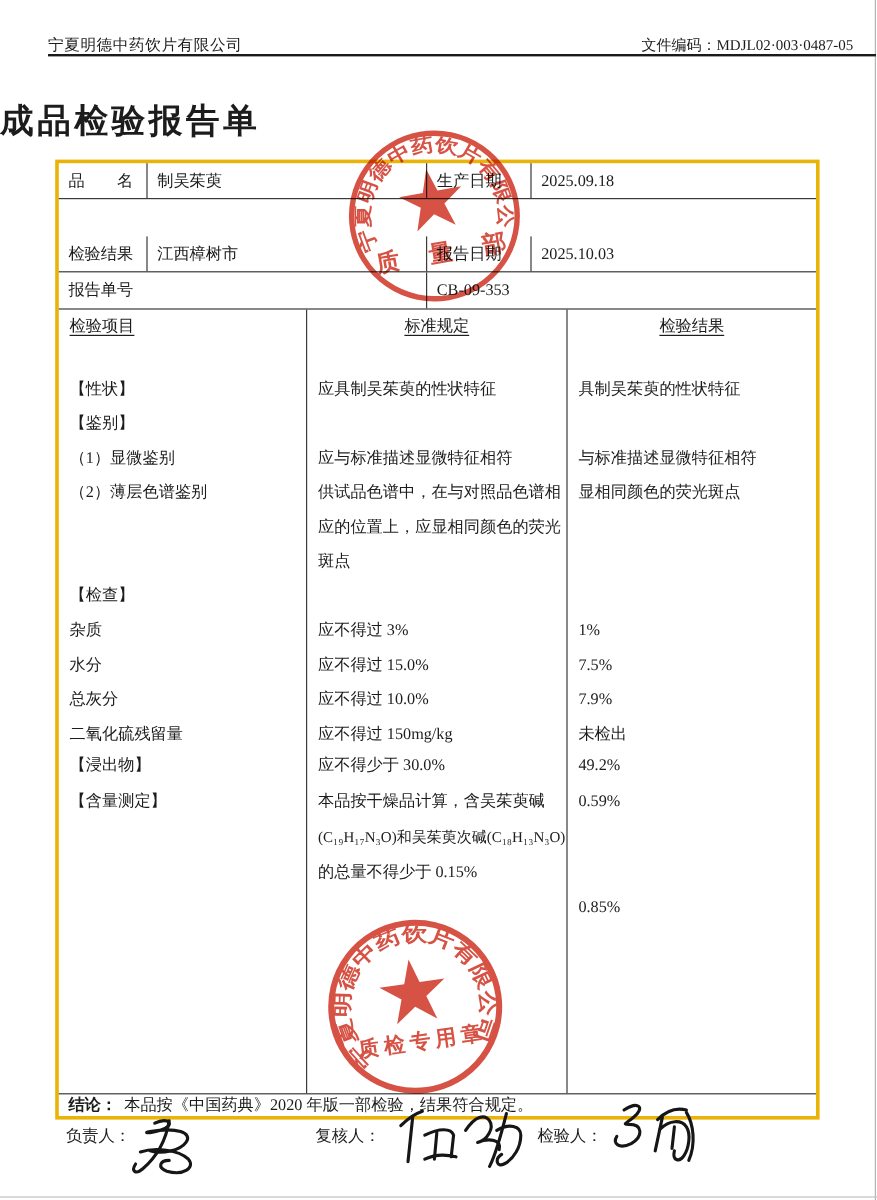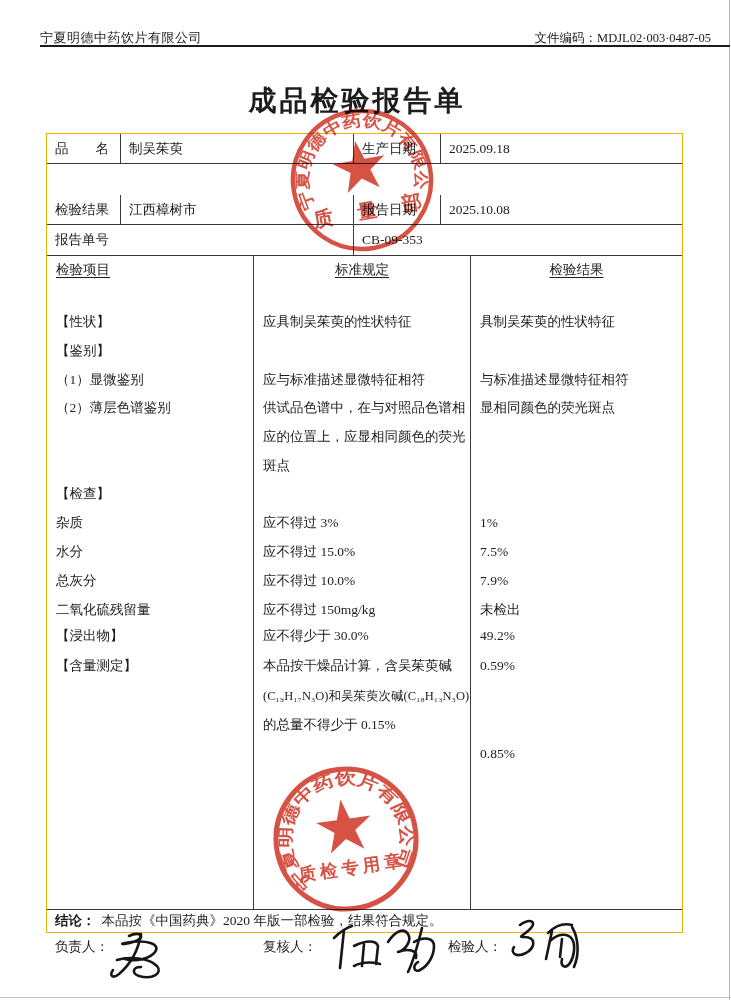--- a/index.html
+++ b/index.html
@@ -9,26 +9,26 @@
   }
   
   .edge-r{position:absolute;left:729px;top:0;width:1px;height:1000px;background:#b5b5b5;}
   .edge-b{position:absolute;left:0;top:997px;width:731px;height:1px;background:#c2c2c2;}
 
   
   .hd-company{position:absolute;left:40px;top:29px;font-size:13px;letter-spacing:.5px;}
   .hd-code{position:absolute;right:20px;top:30px;font-size:12.5px;white-space:nowrap;}
   .hd-rule{position:absolute;left:40px;top:45px;width:690px;height:2px;background:#1a1a1a;}
 
-  .doc-title{position:absolute;left:0;top:82px;width:714px;text-align:center;
+  .doc-title{position:absolute;left:0;top:82px;width:714px;text-align:left;
     font-size:28px;font-weight:bold;letter-spacing:3px;}
 
   
   .tbl{position:absolute;left:46px;top:133px;width:637px;height:800px;
-    border:1px solid #eab308;box-sizing:border-box;font-size:13.5px;}
+    border:3px solid #eab308;box-sizing:border-box;font-size:13.5px;}
   .irow{position:absolute;left:0;right:0;border-bottom:1px solid #3a3a3a;box-sizing:border-box;}
   .cell{position:absolute;top:0;bottom:0;display:flex;align-items:center;
     padding:0 8px;box-sizing:border-box;white-space:nowrap;overflow:visible;}
   .bl{border-left:1px solid #3a3a3a;}
 
   
   .main-sec{position:absolute;left:0;right:0;top:122px;height:654px;border-bottom:1px solid #3a3a3a;box-sizing:border-box;}
   .mcol{position:absolute;top:0;bottom:0;box-sizing:border-box;}
   .line{position:absolute;left:9px;white-space:nowrap;line-height:16px;}
   .chead{text-decoration:underline;text-underline-offset:3px;}
@@ -67,21 +67,21 @@
     <div class="cell bl" style="left:73px;width:233px">制吴茱萸</div>
     <div class="cell bl" style="left:306px;width:87px">生产日期</div>
     <div class="cell bl" style="left:393px;right:0">2025.09.18</div>
   </div>
 
 
   <div class="irow" style="top:61px;height:30px">
     <div class="cell" style="left:0;width:73px">检验结果</div>
     <div class="cell bl" style="left:73px;width:233px">江西樟树市</div>
     <div class="cell bl" style="left:306px;width:87px">报告日期</div>
-    <div class="cell bl" style="left:393px;right:0">2025.10.08</div>
+    <div class="cell bl" style="left:393px;right:0">2025.10.03</div>
   </div>
 
   <div class="irow" style="top:91px;height:31px">
     <div class="cell" style="left:0;width:306px">报告单号</div>
     <div class="cell bl" style="left:306px;right:0">CB-09-353</div>
   </div>
 
   <div class="main-sec">
 
     <div class="mcol" style="left:0;width:206px">

